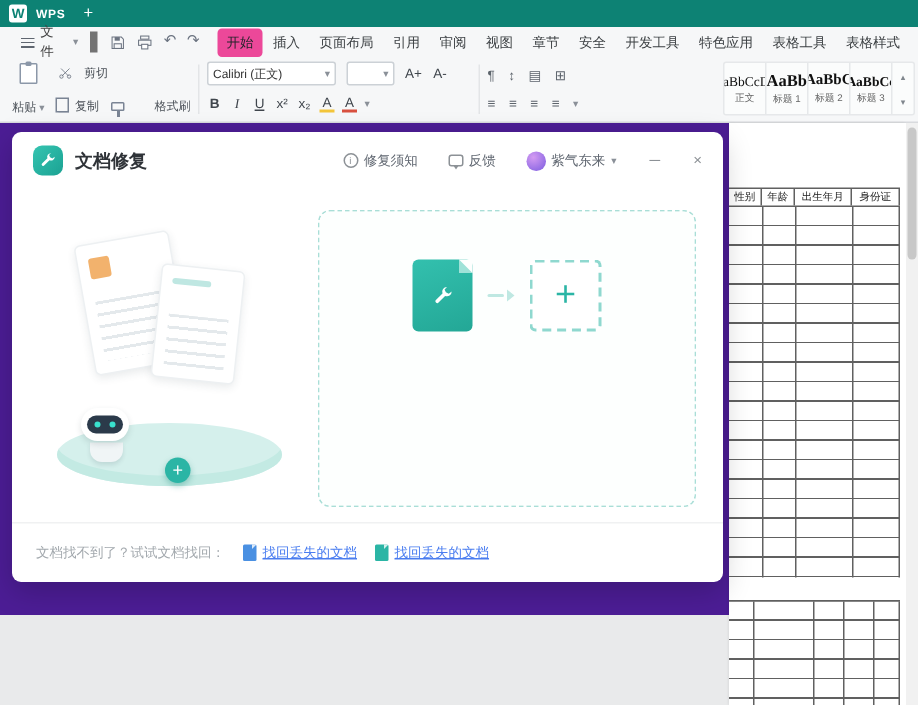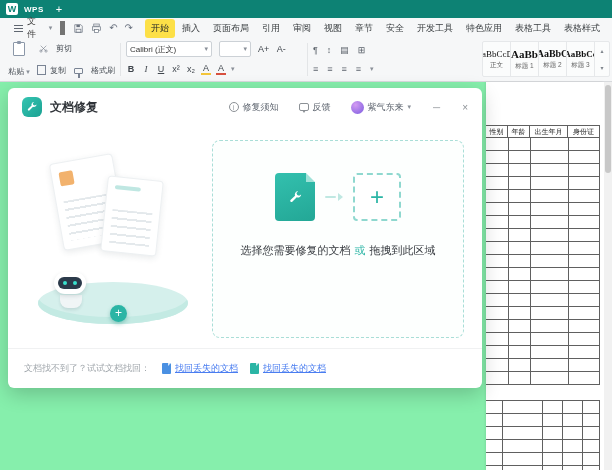--- a/index.html
+++ b/index.html
@@ -16,21 +16,21 @@
 
   
   .menubar { height:20px; background:#f6f7f8; display:flex; align-items:center; padding:0 6px; font-size:9px; color:#444; }
   .file-btn { display:flex; align-items:center; gap:4px; padding:0 8px; border-right:5px solid #737373; height:14px; }
   .hamburger { width:9px; height:7px; background:repeating-linear-gradient(to bottom,#5f6670 0 1px,transparent 1px 3px); }
   .caret { font-size:7px; color:#8a9098; }
   .qicons { display:flex; align-items:center; gap:7px; padding:0 8px; }
   .qicons .uglyph { font-size:10px; color:#6b7380; line-height:10px; }
   .mtabs { display:flex; align-items:center; gap:1px; margin-left:4px; }
   .mtab { padding:3px 6px; color:#3c4043; white-space:nowrap; }
-  .mtab.active { background:#fde047; border-radius:3px; color:#1f2328; }
+  .mtab.active { background:#ec4899; border-radius:3px; color:#1f2328; }
 
   
   .ribbon { height:44px; background:#f6f7f8; border-bottom:1px solid #d8dadd; position:relative; display:flex; align-items:stretch; padding:3px 4px; gap:5px; }
   .rgroup { display:flex; flex-direction:column; justify-content:space-between; }
   .rdivider { width:1px; background:#e3e5e7; margin:2px 0; }
   .paste-group { display:flex; gap:5px; }
   .paste-btn { width:30px; display:flex; flex-direction:column; align-items:center; justify-content:space-between; padding:1px 0; }
   .clipboard { width:12px; height:14px; border:1px solid #8b97a8; background:#fff; border-radius:1px; position:relative; }
   .clipboard::before { content:""; position:absolute; left:3px; top:-2px; width:4px; height:3px; background:#8b97a8; border-radius:1px; }
   .rlabel { font-size:8px; color:#4b5158; white-space:nowrap; display:flex; align-items:center; gap:2px; }
@@ -52,21 +52,21 @@
   .para-grp { width:140px; }
   .icn { font-size:9px; color:#5d646c; }
   
   .gallery { position:absolute; right:2px; top:3px; bottom:4px; width:128px; display:flex; background:#fbfcfc; border:1px solid #e6e8ea; border-radius:2px; }
   .gitem { width:28px; border-right:1px solid #e6e8ea; display:flex; flex-direction:column; align-items:center; justify-content:center; gap:2px; overflow:hidden; }
   .gprev { font-family:"Liberation Serif", serif; font-size:9px; color:#111; white-space:nowrap; }
   .glab { font-size:6.5px; color:#666; white-space:nowrap; }
   .gscroll { width:14px; display:flex; flex-direction:column; align-items:center; justify-content:space-around; font-size:6px; color:#80868d; }
 
   
-  .workspace { position:relative; height:388px; background:#86efac; }
+  .workspace { position:relative; height:328px; background:#4c1d95; }
 
   
   .page { position:absolute; left:486px; top:0; width:118px; height:388px; background:#fff; box-shadow:-1px 0 2px rgba(0,0,0,.08); }
   .tbl-top { position:absolute; left:0; top:43px; width:114px; }
   .tbl-head { display:flex; height:13px; border-top:1px solid #606060; border-bottom:1px solid #606060; }
   .tbl-head .hc { font-size:7px; color:#222; text-align:center; line-height:12px; border-right:1px solid #606060; overflow:hidden; white-space:nowrap; }
   .rows { position:relative; background:repeating-linear-gradient(to bottom,#fff 0 12px,#606060 12px 13px); }
   .rows-top { height:247px; }
   .vline { position:absolute; top:0; bottom:0; width:1px; background:#606060; }
   .tbl-bottom { position:absolute; left:0; top:318px; width:114px; border-top:1px solid #606060; }
@@ -185,21 +185,21 @@
             <circle cx="3.5" cy="12.5" r="2" fill="none" stroke="#6b7380"></circle>
             <circle cx="12.5" cy="12.5" r="2" fill="none" stroke="#6b7380"></circle>
           </svg>
         <span class="rlabel">剪切</span>
       </div>
       <div class="rrow">
         <span class="rrow" style="gap:4px;">
           <span class="copy-icon"></span>
           <span class="rlabel">复制</span>
         </span>
-        <span class="rrow" style="gap:8px;">
+        <span class="rrow" style="gap:20px;">
           <span class="brush-icon"></span>
           <span class="rlabel">格式刷</span>
         </span>
       </div>
     </div>
   </div>
   <div class="rdivider"></div>
 
   <div class="rgroup fontgrp">
     <div class="rrow" style="gap:7px;">
@@ -352,23 +352,20 @@
             <svg width="15" height="15" viewBox="0 0 24 24">
                 <path d="M21 7a5 5 0 0 1-7 4.6L7.2 18.4a2 2 0 1 1-2.8-2.8L11.2 9A5 5 0 0 1 16 2.2l-2.6 2.6 1.4 3 3 1.4L21 7z" fill="#fff"></path>
               </svg>
           </div>
           <div class="conn">
             <span class="dash"></span>
               <span class="ahead"></span>
           </div>
           <div class="plus-box">+</div>
         </div>
-        <div class="dz-main">
-          <span>选择您需要修复的文档</span><span class="dz-or">或</span><span>拖拽到此区域</span>
-        </div>
       </div>
     </div>
 
     <div class="dlg-footer">
       <span class="ft-text">文档找不到了？试试文档找回：</span>
       <span class="ft-link">
         <span class="ldoc ldoc-blue"></span>
         <span>找回丢失的文档</span>
       </span>
       <span class="ft-link">

